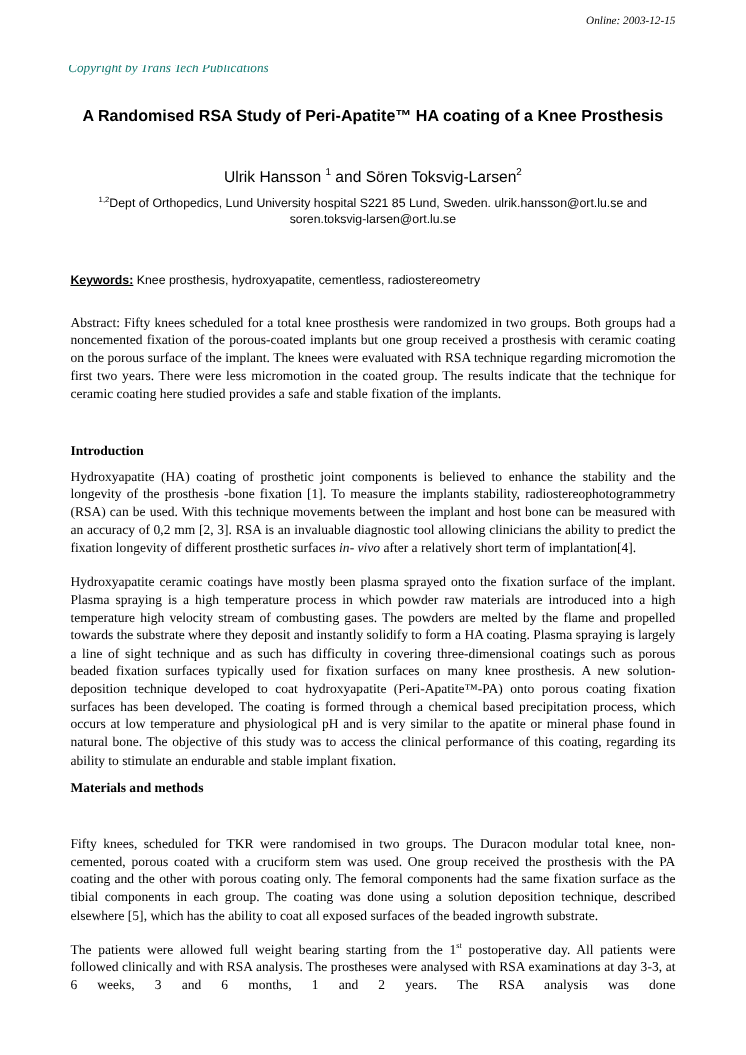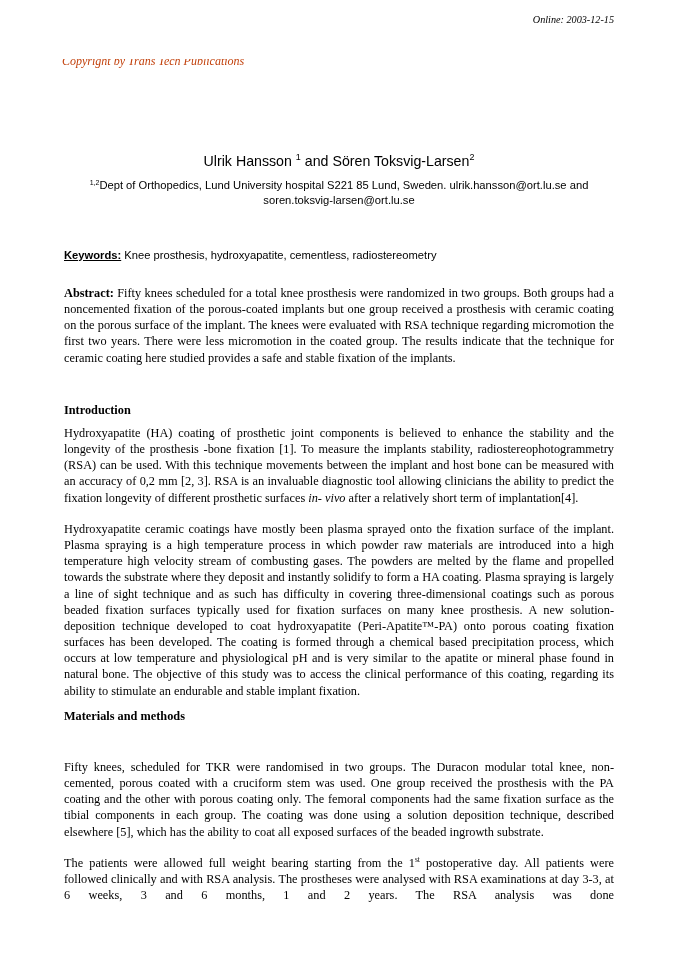--- a/index.html
+++ b/index.html
@@ -2,36 +2,36 @@
 <html><head>
   <meta charset="utf-8">
   <style>
     html, body { margin: 0; padding: 0; background: #ffffff; }
     body { width: 678px; height: 959px; position: relative; overflow: hidden; color: #000; }
     .page { position: absolute; left: 0; top: 0; width: 678px; height: 959px; background: #fff; }
 
     .header-left { position: absolute; left: 62px; top: 15px; font-family: "Liberation Serif", serif; font-style: italic; font-size: 10.2px; line-height: 10.6px; }
     .header-left div { white-space: nowrap; }
     .header-right { position: absolute; right: 64px; top: 15px; font-family: "Liberation Serif", serif; font-style: italic; font-size: 10.2px; line-height: 10.6px; white-space: nowrap; }
-    .ghost { position: absolute; left: 62px; top: 59px; height: 9px; overflow: hidden; font-family: "Liberation Serif", serif; font-style: italic; font-size: 12px; line-height: 14px; color: #c2410c; white-space: nowrap; }
+    .ghost { position: absolute; left: 62px; top: 59px; height: 9px; overflow: hidden; font-family: "Liberation Serif", serif; font-style: italic; font-size: 12px; line-height: 14px; color: #0f766e; white-space: nowrap; }
     .ghost span { display: block; margin-top: -5px; }
 
     .title { position: absolute; left: 64px; width: 550px; top: 97px; text-align: center; font-family: "Liberation Sans", sans-serif; font-weight: bold; font-size: 14.6px; line-height: 19px; }
     .authors { position: absolute; left: 64px; width: 550px; top: 152px; text-align: center; font-family: "Liberation Sans", sans-serif; font-size: 14.2px; line-height: 18px; }
     .authors sup { font-size: 9px; vertical-align: 6px; line-height: 0; }
     .affil { position: absolute; left: 64px; width: 550px; top: 178px; text-align: center; font-family: "Liberation Sans", sans-serif; font-size: 11.2px; line-height: 14.5px; }
     .affil sup { font-size: 7px; vertical-align: 4px; line-height: 0; }
 
     .keywords { position: absolute; left: 64px; width: 560px; top: 248px; font-family: "Liberation Sans", sans-serif; font-size: 11.2px; line-height: 14px; white-space: nowrap; }
     .keywords .kw-label { font-weight: bold; text-decoration: underline; }
 
     .body-text { font-family: "Liberation Serif", serif; font-size: 12.3px; line-height: 16.15px; text-align: justify; }
     .block { position: absolute; left: 64px; width: 550px; }
     .abstract { top: 285px; }
-    .abstract .abs-label { font-weight: bold; }
+    .abstract .abs-label { font-weight: normal; }
     .section-heading { position: absolute; left: 64px; font-family: "Liberation Serif", serif; font-weight: bold; font-size: 12.3px; line-height: 16px; white-space: nowrap; text-align: right; }
     .intro-h { top: 402px; }
     .intro1 { top: 425px; }
     .intro2 { top: 521px; }
     .mm-h { top: 708px; }
     .mm1 { top: 759px; }
     .mm2 { top: 855px; }
     .body-text p { margin: 0; }
     .body-text sup { font-size: 7.5px; vertical-align: 5px; line-height: 0; }
     .last-line-just { text-align-last: justify; }
@@ -39,20 +39,21 @@
 </head>
 <body>
 
 <div class="page">
 
   <div class="ghost">
       <span>Copyright by Trans Tech Publications</span>
     </div>
   <div class="header-right">Online: 2003-12-15</div>
 
+  <div class="title">A Randomised RSA Study of Peri-Apatite™ HA coating of a Knee Prosthesis</div>
 
   <div class="authors"><span>Ulrik Hansson</span>&nbsp;<sup>1</sup><span> and </span><span>Sören Toksvig-Larsen</span><sup>2</sup></div>
 
   <div class="affil"><sup>1,2</sup><span>Dept of Orthopedics, Lund University hospital S221 85 Lund, Sweden. ulrik.hansson@ort.lu.se and soren.toksvig-larsen@ort.lu.se</span></div>
 
   <div class="keywords"><span class="kw-label">Keywords:</span><span> Knee prosthesis, hydroxyapatite, cementless, radiostereometry</span></div>
 
   <div class="block body-text abstract">
       <p><span class="abs-label">Abstract:</span><span> Fifty knees scheduled for a total knee prosthesis were randomized in two groups. Both groups had a noncemented fixation of the porous-coated implants but one group received a prosthesis with ceramic coating on the porous surface of the implant. The knees were evaluated with RSA technique regarding micromotion the first two years. There were less micromotion in the coated group. The results indicate that the technique for ceramic coating here studied provides a safe and stable fixation of the implants.</span></p>
     </div>

